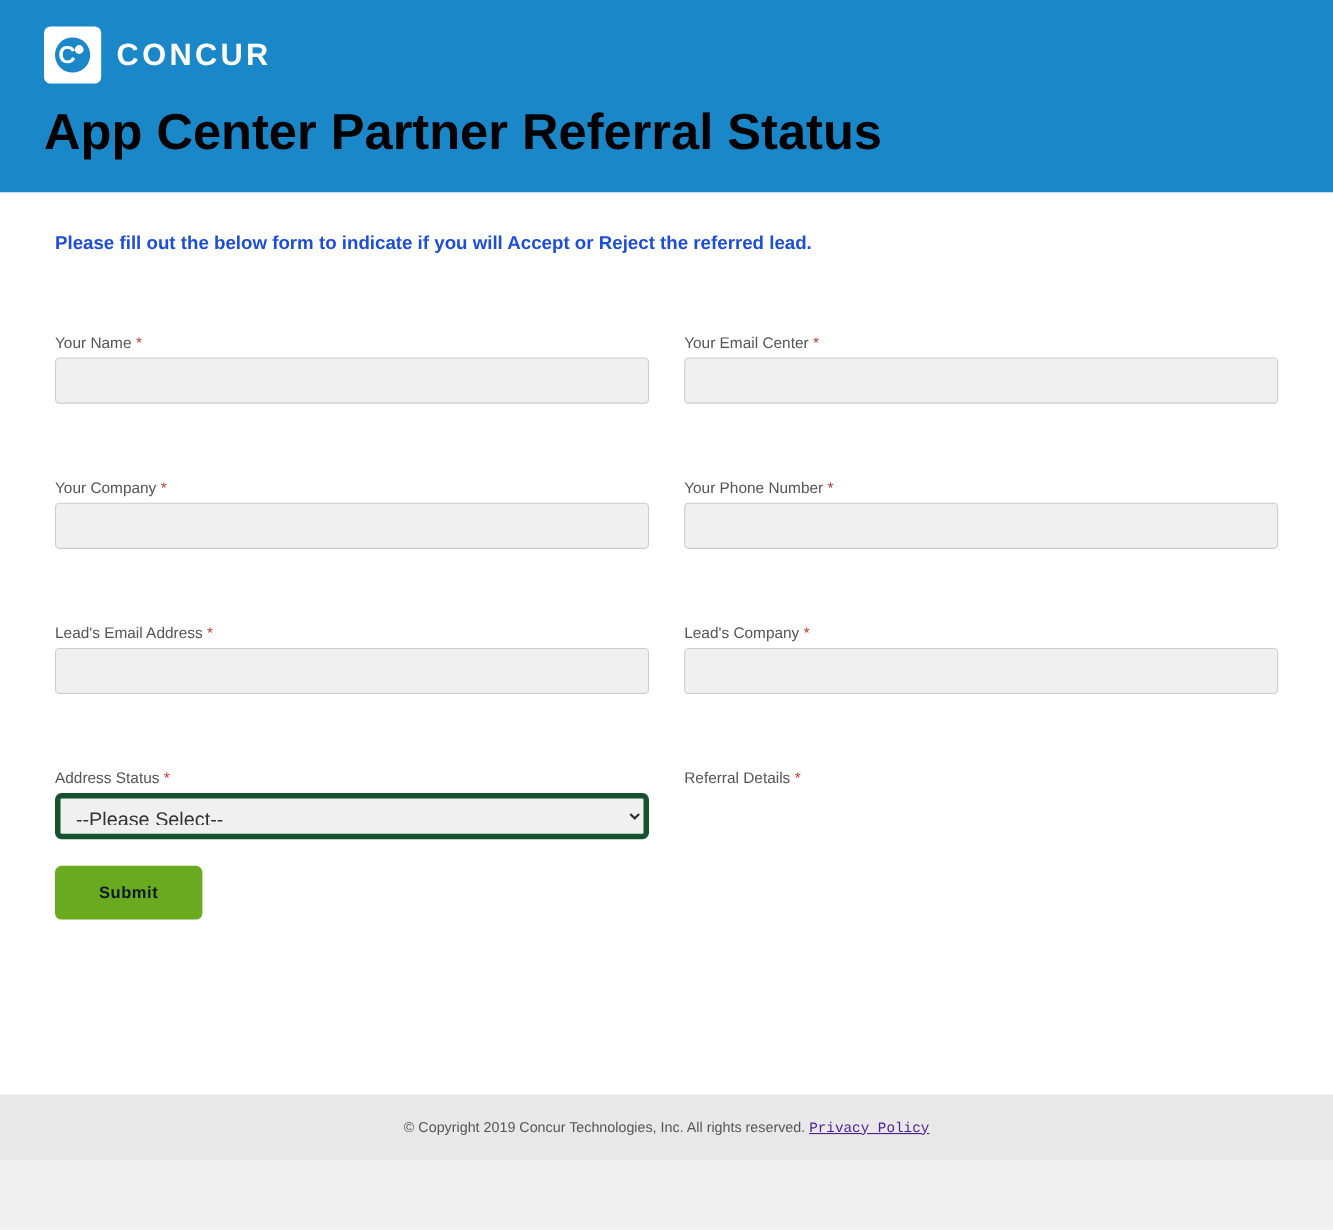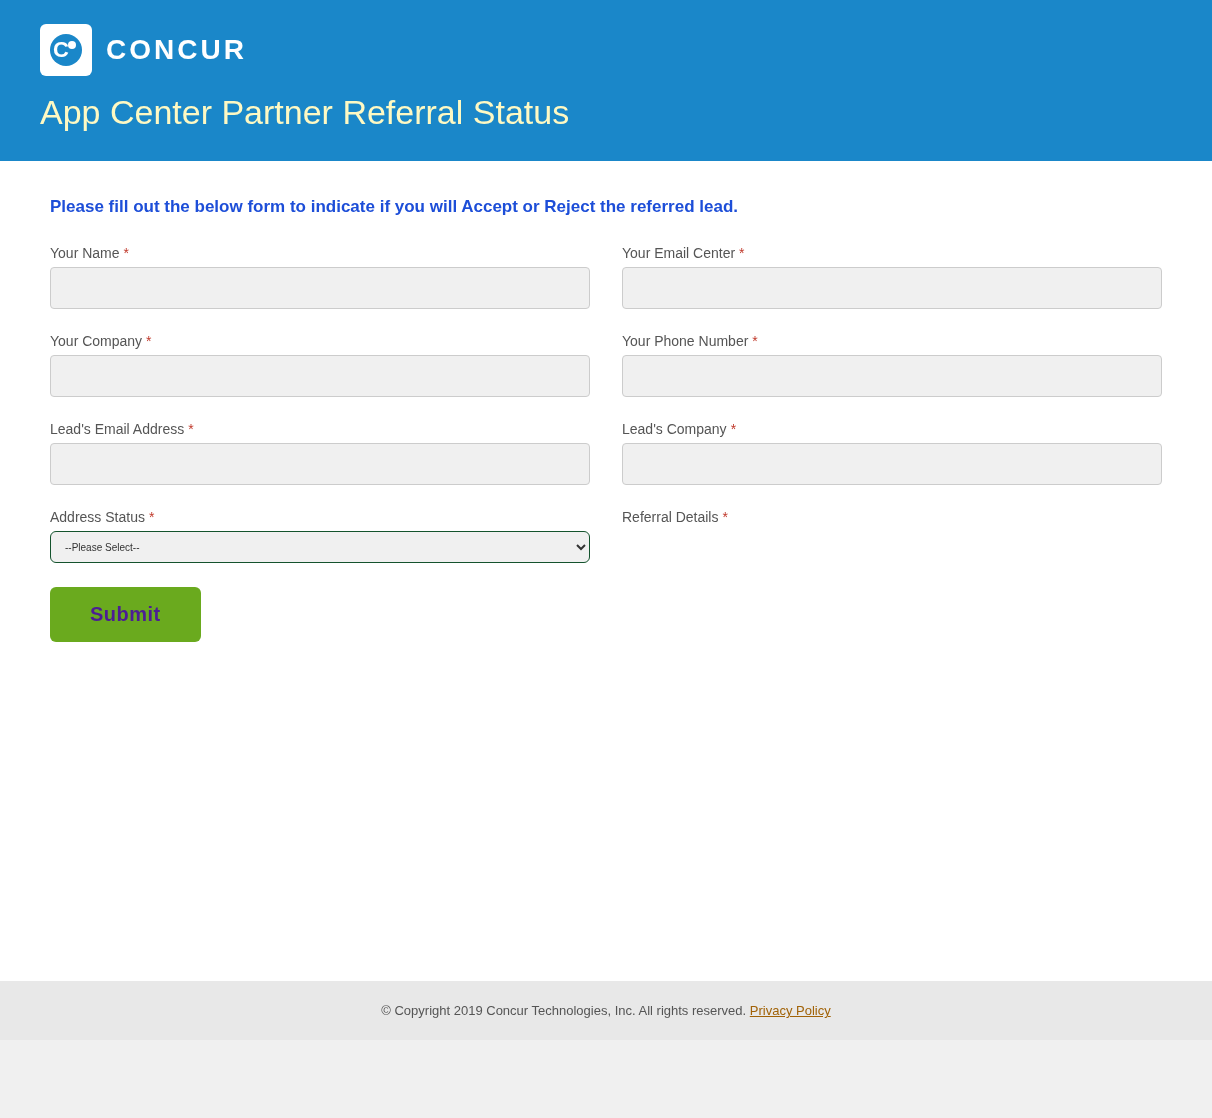--- a/index.html
+++ b/index.html
@@ -45,23 +45,23 @@
     }
 
     .logo-text {
       color: #ffffff;
       font-size: 28px;
       font-weight: 700;
       letter-spacing: 3px;
     }
 
     .page-title {
-      color: #fef9c3;
-      font-size: 34px;
-      font-weight: 400;
+      color: #000000;
+      font-size: 46px;
+      font-weight: 700;
       line-height: 1.1;
     }
 
     
     .main-content {
       background: white;
       padding: 36px 50px 40px 50px;
       min-height: 820px;
     }
 
@@ -84,20 +84,21 @@
       flex-direction: column;
     }
 
     .form-group label {
       font-size: 14px;
       color: #555;
       margin-bottom: 6px;
       display: flex;
       align-items: center;
       gap: 4px;
+      margin-top: 44px;
     }
 
     .required-star {
       color: #c0392b;
       font-size: 14px;
     }
 
     .form-input {
       background: #f0f0f0;
       border: 1px solid #ccc;
@@ -105,25 +106,25 @@
       height: 42px;
       padding: 8px 10px;
       font-size: 14px;
       color: #333;
       outline: none;
       width: 100%;
     }
 
     .form-select {
       background: #f0f0f0;
-      border: 1px solid #14532d;
+      border: 5px solid #14532d;
       border-radius: 6px;
-      height: 32px;
+      height: 42px;
       padding: 8px 10px;
-      font-size: 10px;
+      font-size: 18px;
       color: #333;
       outline: none;
       width: 100%;
       appearance: auto;
       -webkit-appearance: auto;
       cursor: pointer;
     }
 
     .form-select:disabled {
       color: #aaa;
@@ -147,42 +148,43 @@
       margin-bottom: 32px;
     }
 
     .comments-group {
       width: calc(50% + 16px);
       max-width: 660px;
     }
 
     .submit-btn {
       background: #6aaa1e;
-      color: #4c1d95;
+      color: #0f172a;
       border: none;
       border-radius: 6px;
       padding: 16px 40px;
-      font-size: 20px;
+      font-size: 15px;
       font-weight: 700;
       cursor: pointer;
       letter-spacing: 0.5px;
     }
 
     
     .footer {
       background: #e8e8e8;
       text-align: center;
       padding: 22px;
       font-size: 13px;
       color: #555;
     }
 
     .footer a {
-      color: #a16207;
+      color: #4c1d95;
       text-decoration: underline;
+      font-family: Liberation Mono, monospace;
     }
   </style>
 </head>
 <body>
 
 <div class="header">
   <div class="logo-area">
     <div class="logo-icon">
       <svg viewBox="0 0 36 36" fill="none" xmlns="http://www.w3.org/2000/svg">
         <circle cx="18" cy="18" r="16" fill="#1a87c9"></circle>

